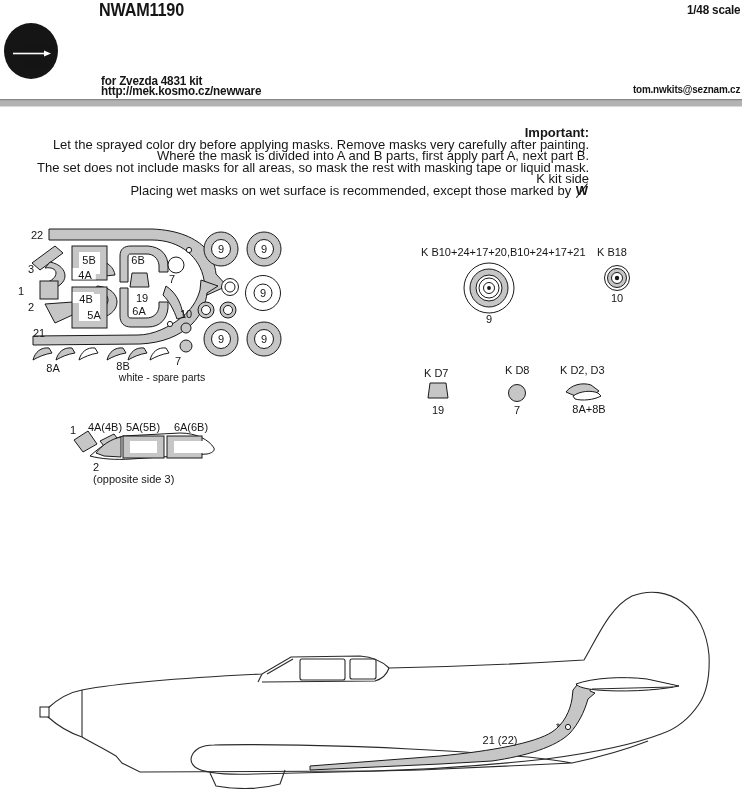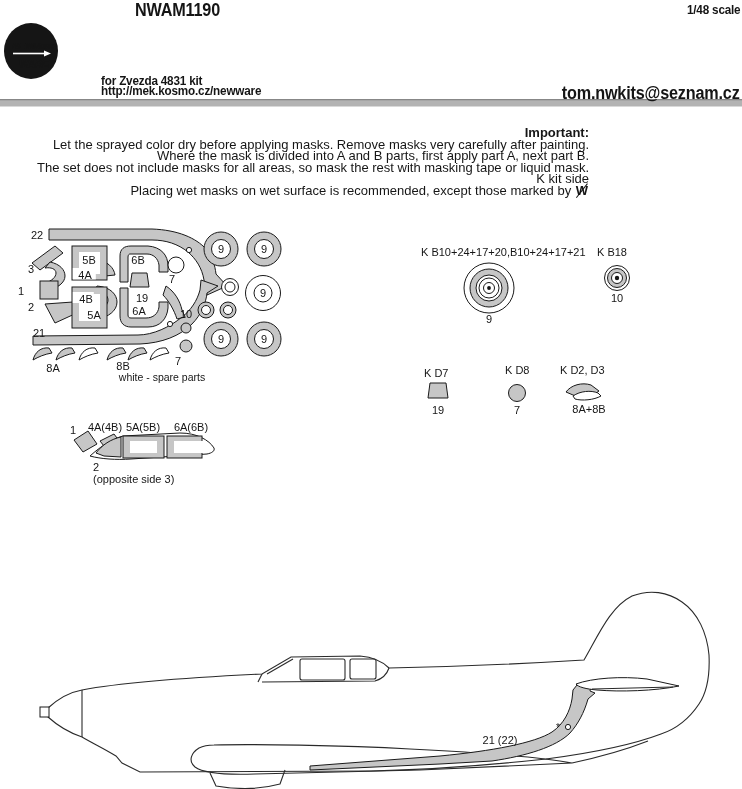--- a/index.html
+++ b/index.html
@@ -200,33 +200,33 @@
       <path class="ln" d="M 210,773 L 216,786 C 240,790 262,789 280,784 L 285,770"></path>
       <path class="g" d="M 310,766 L 440,756 C 492,751 535,743 552,732 C 564,724 570,711 572,699 L 573,690 L 577,685 L 591,685 L 590,691 L 595,693 L 588,699 C 584,713 578,724 570,733 C 556,747 526,756 492,761 L 440,764 L 310,770 Z"></path>
       <path class="w" d="M 576,684 C 592,678 622,676 647,679 L 679,686 C 655,691 620,692 597,690 C 586,689 578,687 576,684 Z"></path>
       <path class="ln" d="M 592,689 L 673,687"></path>
       <circle class="w" cx="568" cy="727" r="2.6"></circle>
       <text x="556" y="731" font-size="10">*</text>
       <text class="lbl" x="500" y="744" text-anchor="middle">21 (22)</text>
     </g>
   </svg>
 
-  <div class="abs hdr title" style="left:99px;top:0px;margin-left:36px;">
+  <div class="abs hdr title" style="left:99px;top:0px;">
     <span class="cnd">NWAM1190</span>
   </div>
   <div class="abs hdr" style="right:2px;top:2px;font-size:13px;">
     <span class="cnd-r">1/48 scale</span>
   </div>
   <div class="abs hdr sub" style="left:101px;top:73px;">
     <span class="cnd">for Zvezda 4831 kit</span>
   </div>
   <div class="abs hdr" style="left:101px;top:83px;font-size:13px;">
     <span class="cnd">http://mek.kosmo.cz/newware</span>
   </div>
-  <div class="abs hdr" style="right:2px;top:83px;font-size:18px;text-decoration:underline;">
+  <div class="abs hdr" style="right:2px;top:83px;font-size:11px;text-decoration:underline;">
     <span class="cnd-r">tom.nwkits@seznam.cz</span>
   </div>
 
   <div class="notes">
     <div class="h">Important:</div>
     <div>Let the sprayed color dry before applying masks. Remove masks very carefully after painting.</div>
     <div>Where the mask is divided into A and B parts, first apply part A, next part B.</div>
     <div>The set does not include masks for all areas, so mask the rest with masking tape or liquid mask.</div>
     <div>K kit side</div>
     <div><span>Placing wet masks on wet surface is recommended, except those marked by </span><span class="wet">W</span></div>

